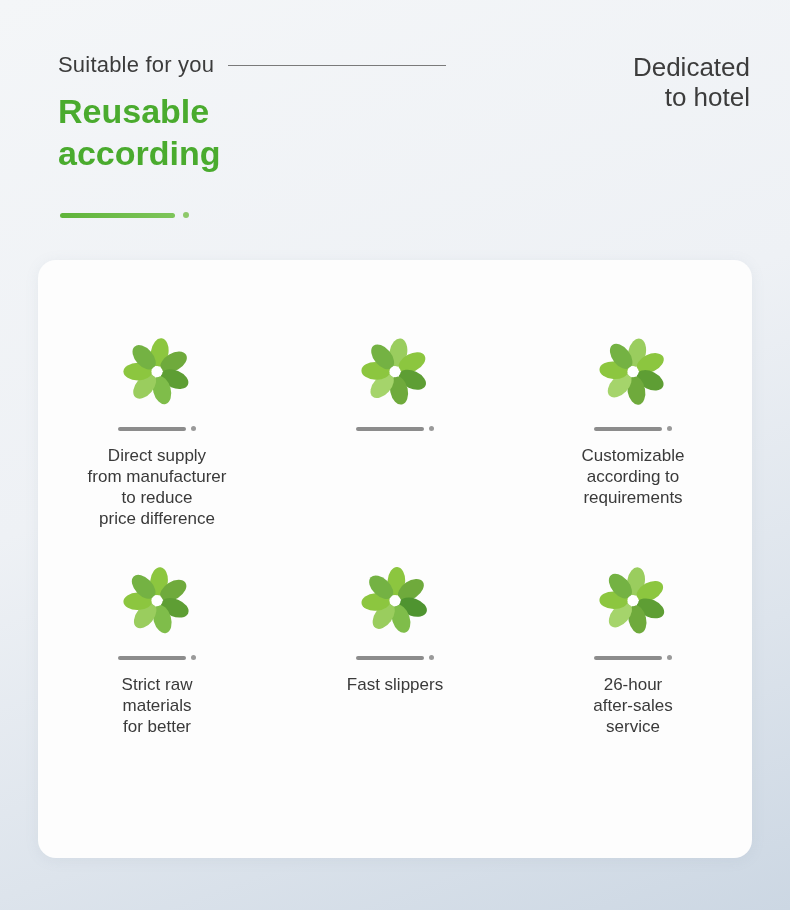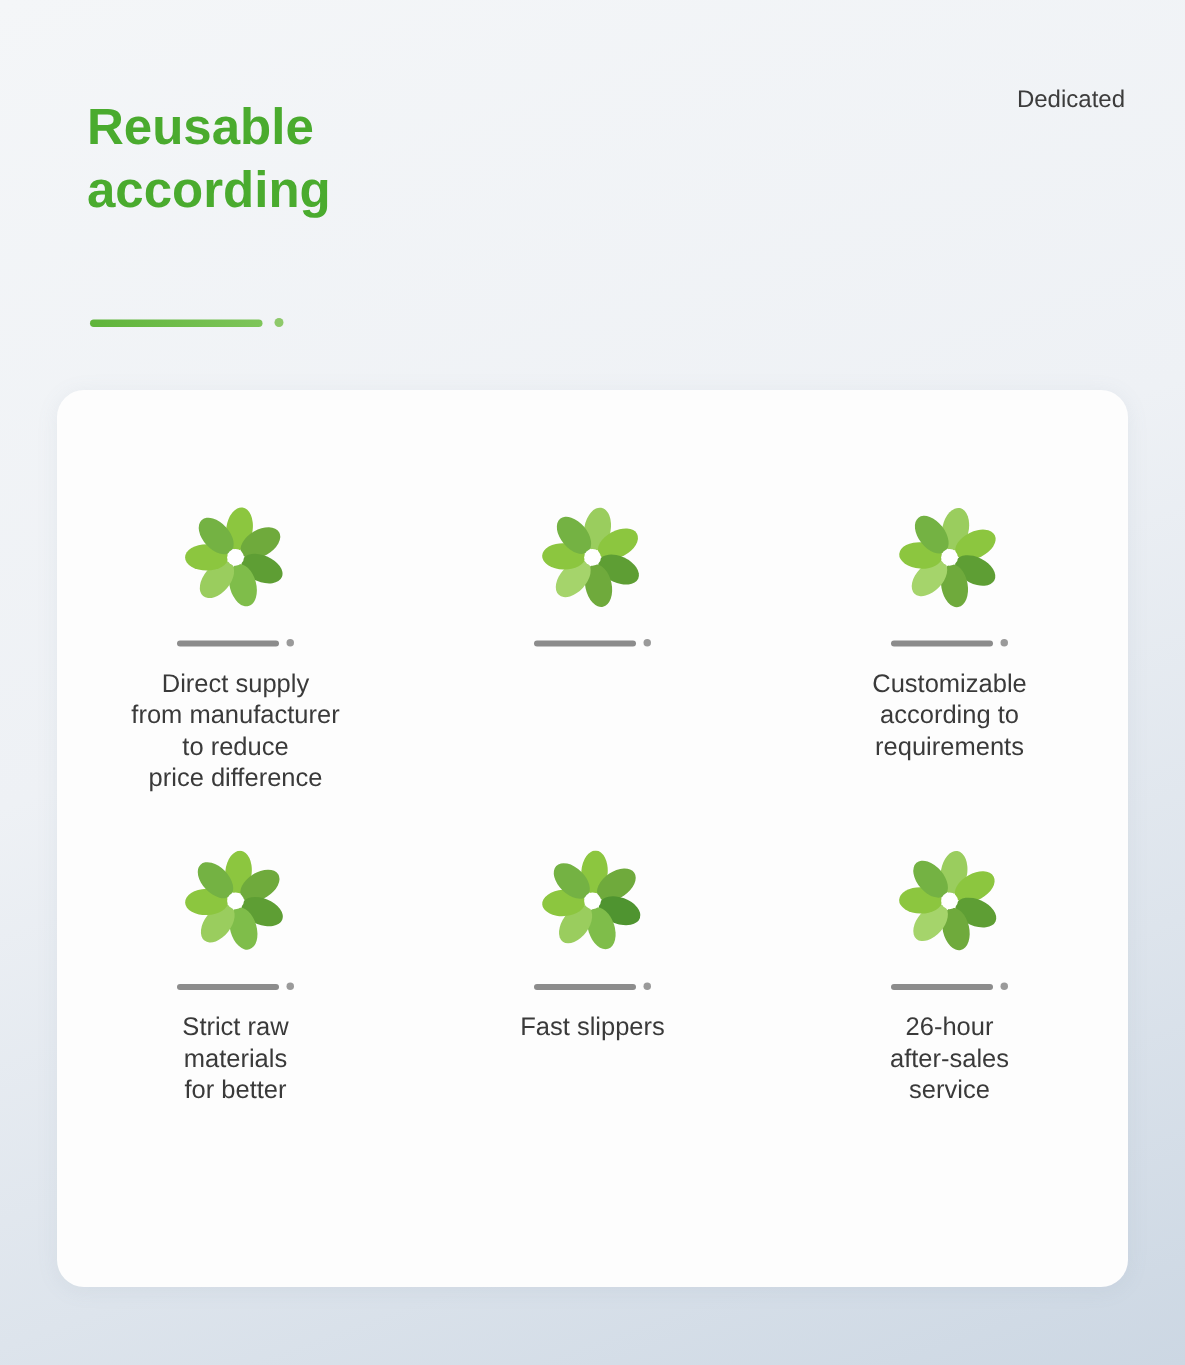--- a/index.html
+++ b/index.html
@@ -79,21 +79,21 @@
     height: 6px;
     border-radius: 50%;
     background: #8ec96a;
   }
 
   .corner-note {
     position: absolute;
     top: 0;
     right: 0;
     text-align: right;
-    font-size: 16px;
+    font-size: 26px;
     line-height: 30px;
     color: #3c3c3c;
   }
 
   .corner-note span { display: block; }
 
   
   .card {
     position: absolute;
     top: 260px;
@@ -159,33 +159,38 @@
     white-space: pre-line;
   }
 </style>
 </head>
 <body>
 
 <div class="page">
 
   <div class="header">
 
+    <div class="eyebrow-row">
+      <div class="eyebrow">Suitable for you</div>
+      <div class="eyebrow-rule"></div>
+    </div>
 
     <div class="headline">
       <span class="line1">Reusable</span>
       <span class="line2">according</span>
     </div>
 
     <div class="accent-bar-wrap">
       <div class="accent-bar"></div>
       <div class="accent-dot"></div>
     </div>
 
     <div class="corner-note">
       <span>Dedicated</span>
+      <span>to hotel</span>
     </div>
   </div>
 
   <div class="card">
     <div class="grid">
 
       <div class="feature">
         <div class="pinwheel">
           <svg viewBox="0 0 100 90" width="86" height="72" aria-hidden="true">
             <g transform="translate(50,42)">

